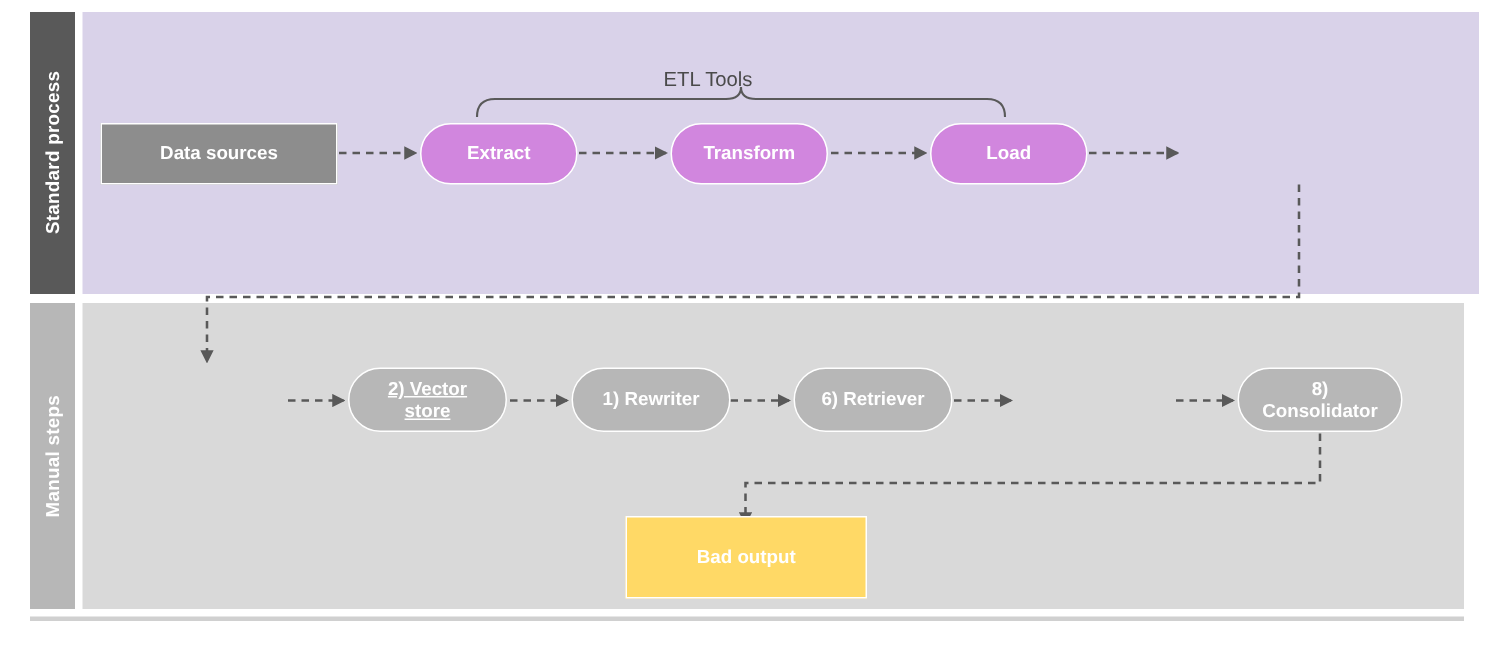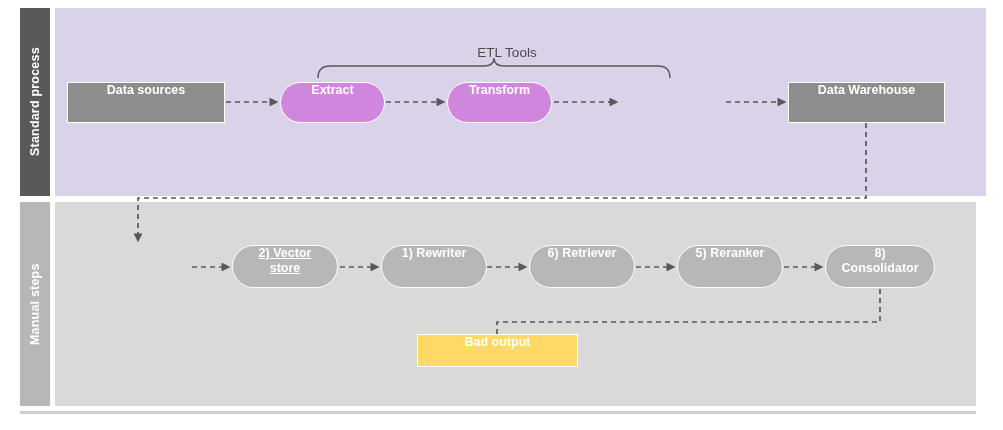--- a/index.html
+++ b/index.html
@@ -46,21 +46,21 @@
     top: 411px;
     width: 956px;
     height: 3px;
     background: #d0d0d0;
   }
 
   
   .node {
     position: absolute;
     display: flex;
-    align-items: flex-start;
+    align-items: center;
     justify-content: center;
     text-align: center;
     color: #ffffff;
     font-weight: bold;
     font-size: 12.5px;
     line-height: 1.18;
     box-sizing: border-box;
     border: 1.5px solid #ffffff;
     z-index: 5;
   }
@@ -78,21 +78,21 @@
     top: 0;
     width: 1003px;
     height: 430px;
     z-index: 3;
     pointer-events: none;
   }
 
   
   #etl-label {
     position: absolute;
-    left: 412px;
+    left: 377px;
     top: 45px;
     width: 190px;
     text-align: center;
     color: #4a4a4a;
     font-size: 13.5px;
     font-weight: normal;
     z-index: 6;
   }
 </style>
 </head>
@@ -147,43 +147,40 @@
   </div>
 
   <div class="node pill magenta" style="left:447px; top:82px; width:105px; height:41px;">
     <span>Transform</span>
   </div>
 
   <div class="node pill magenta" style="left:280px; top:82px; width:105px; height:41px;">
     <span>Extract</span>
   </div>
 
+  <div class="node pill magenta" style="left:620px; top:82px; width:105px; height:41px;">
+    <span>Load</span>
+  </div>
 
-  <div class="node rect gray" style="left:788px; top:82px; width:157px; height:41px;">
-    <span>Data Warehouse</span>
-  </div>
 
 
   <div class="node pill pillgray" style="left:232px; top:245px; width:106px; height:43px; padding:0 22px;text-decoration:underline;">
     <span>2) Vector store</span>
   </div>
 
   <div class="node pill pillgray" style="left:381px; top:245px; width:106px; height:43px;">
     <span>1) Rewriter</span>
   </div>
 
   <div class="node pill pillgray" style="left:529px; top:245px; width:106px; height:43px;">
     <span>6) Retriever</span>
   </div>
 
-  <div class="node pill pillgray" style="left:677px; top:245px; width:106px; height:43px;">
-    <span>5) Reranker</span>
-  </div>
 
   <div class="node pill pillgray" style="left:825px; top:245px; width:110px; height:43px; padding:0 16px;">
     <span>8) Consolidator</span>
   </div>
 
-  <div class="node rect yellow" style="left:417px; top:334px; width:161px; height:33px;">
+  <div class="node rect yellow" style="left:417px; top:344px; width:161px; height:55px;">
     <span>Bad output</span>
   </div>
 
 </div>
 
 </body></html>

